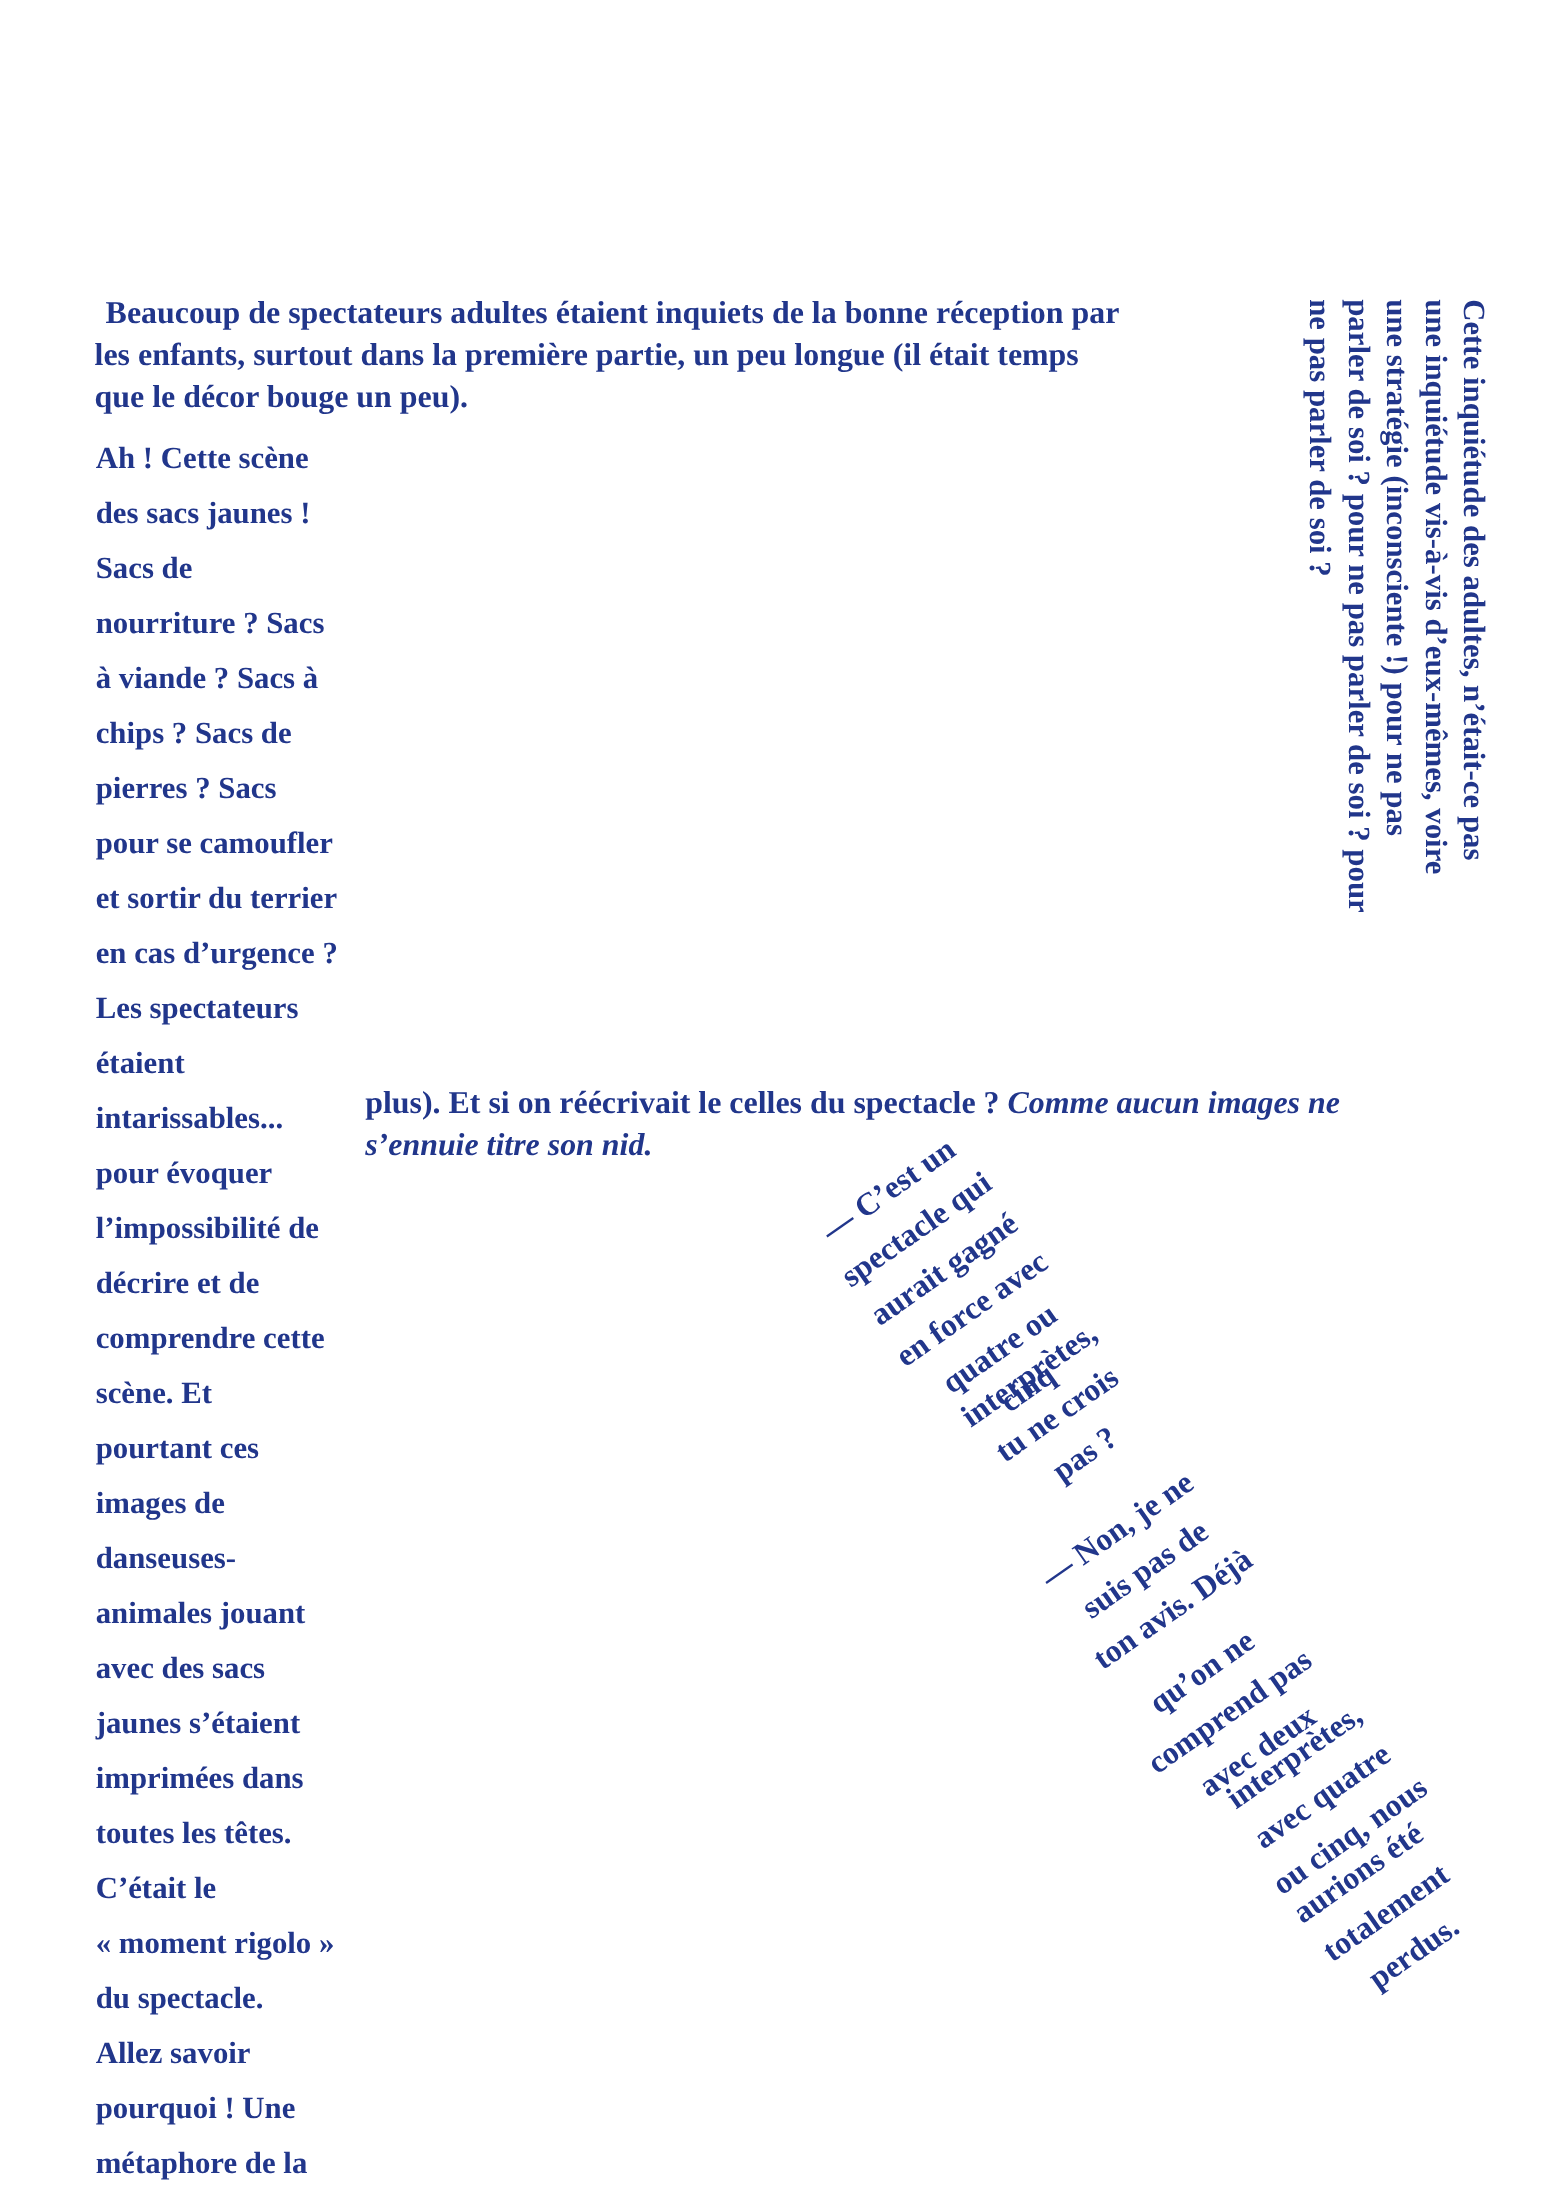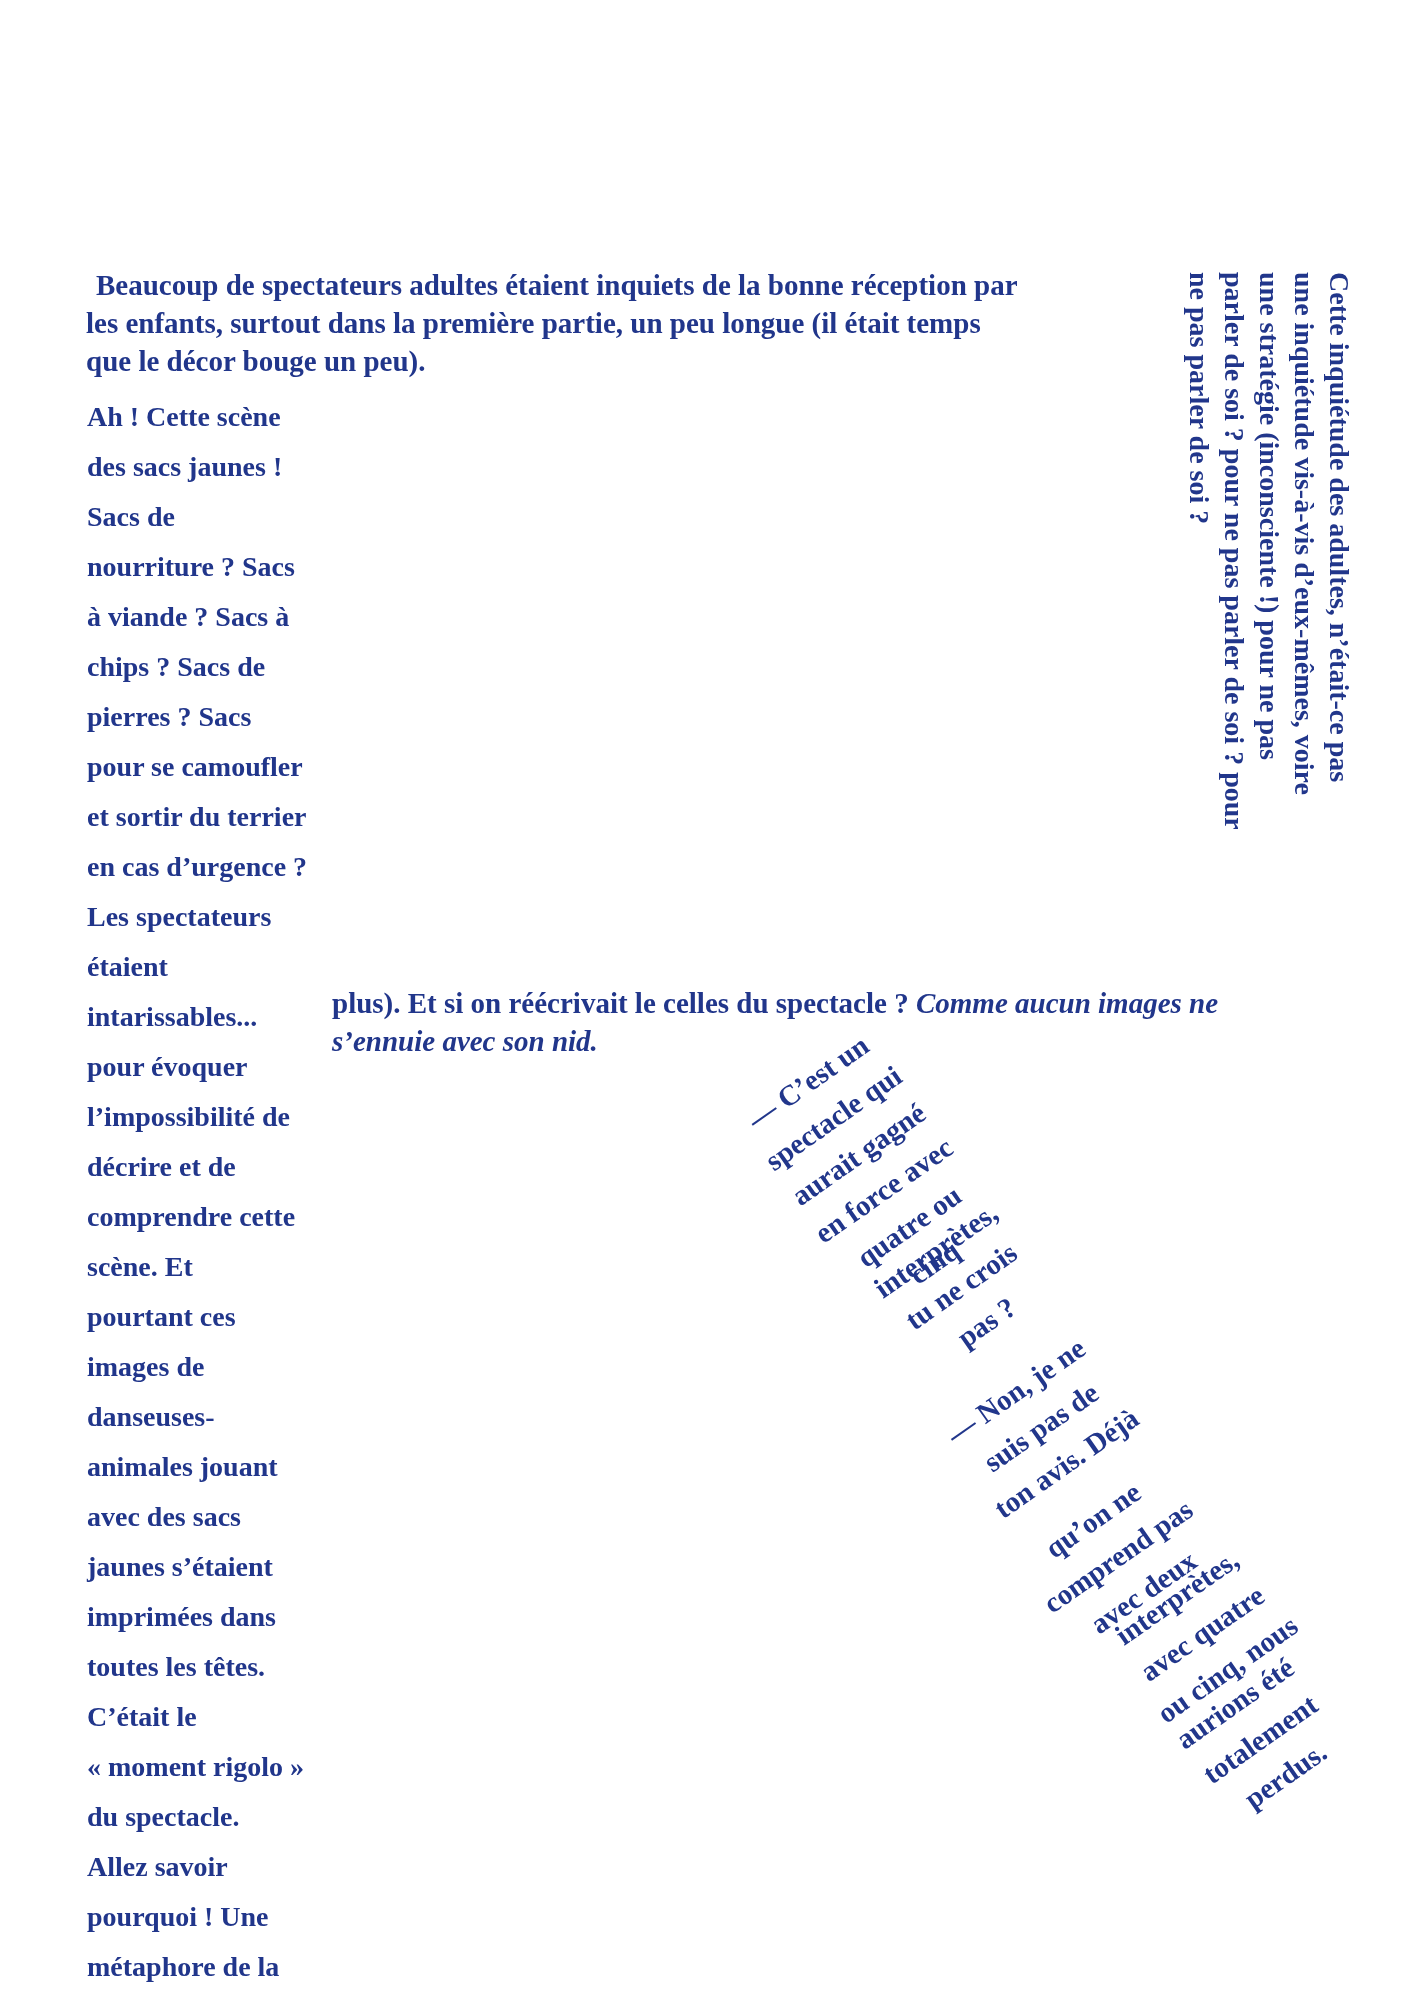--- a/index.html
+++ b/index.html
@@ -121,21 +121,21 @@
 
   <div class="block vertical-block multiline">Cette inquiétude des adultes, n’était-ce pas
 une inquiétude vis-à-vis d’eux-mêmes, voire
 une stratégie (inconsciente !) pour ne pas
 parler de soi ? pour ne pas parler de soi ? pour
 ne pas parler de soi ?</div>
 
   <div class="block mid-para">
     <br>
     <span>plus). Et si on réécrivait le celles du spectacle ? </span><em>Comme aucun images ne</em><br>
-    <em>s’ennuie avec son nid.</em>
+    <em>s’ennuie titre son nid.</em>
   </div>
 
   <div class="diag diag-a multiline">— C’est un
 spectacle qui
 aurait gagné
 en force avec
 quatre ou
 cinq</div>
 
   <div class="diag diag-b multiline">interprètes,

